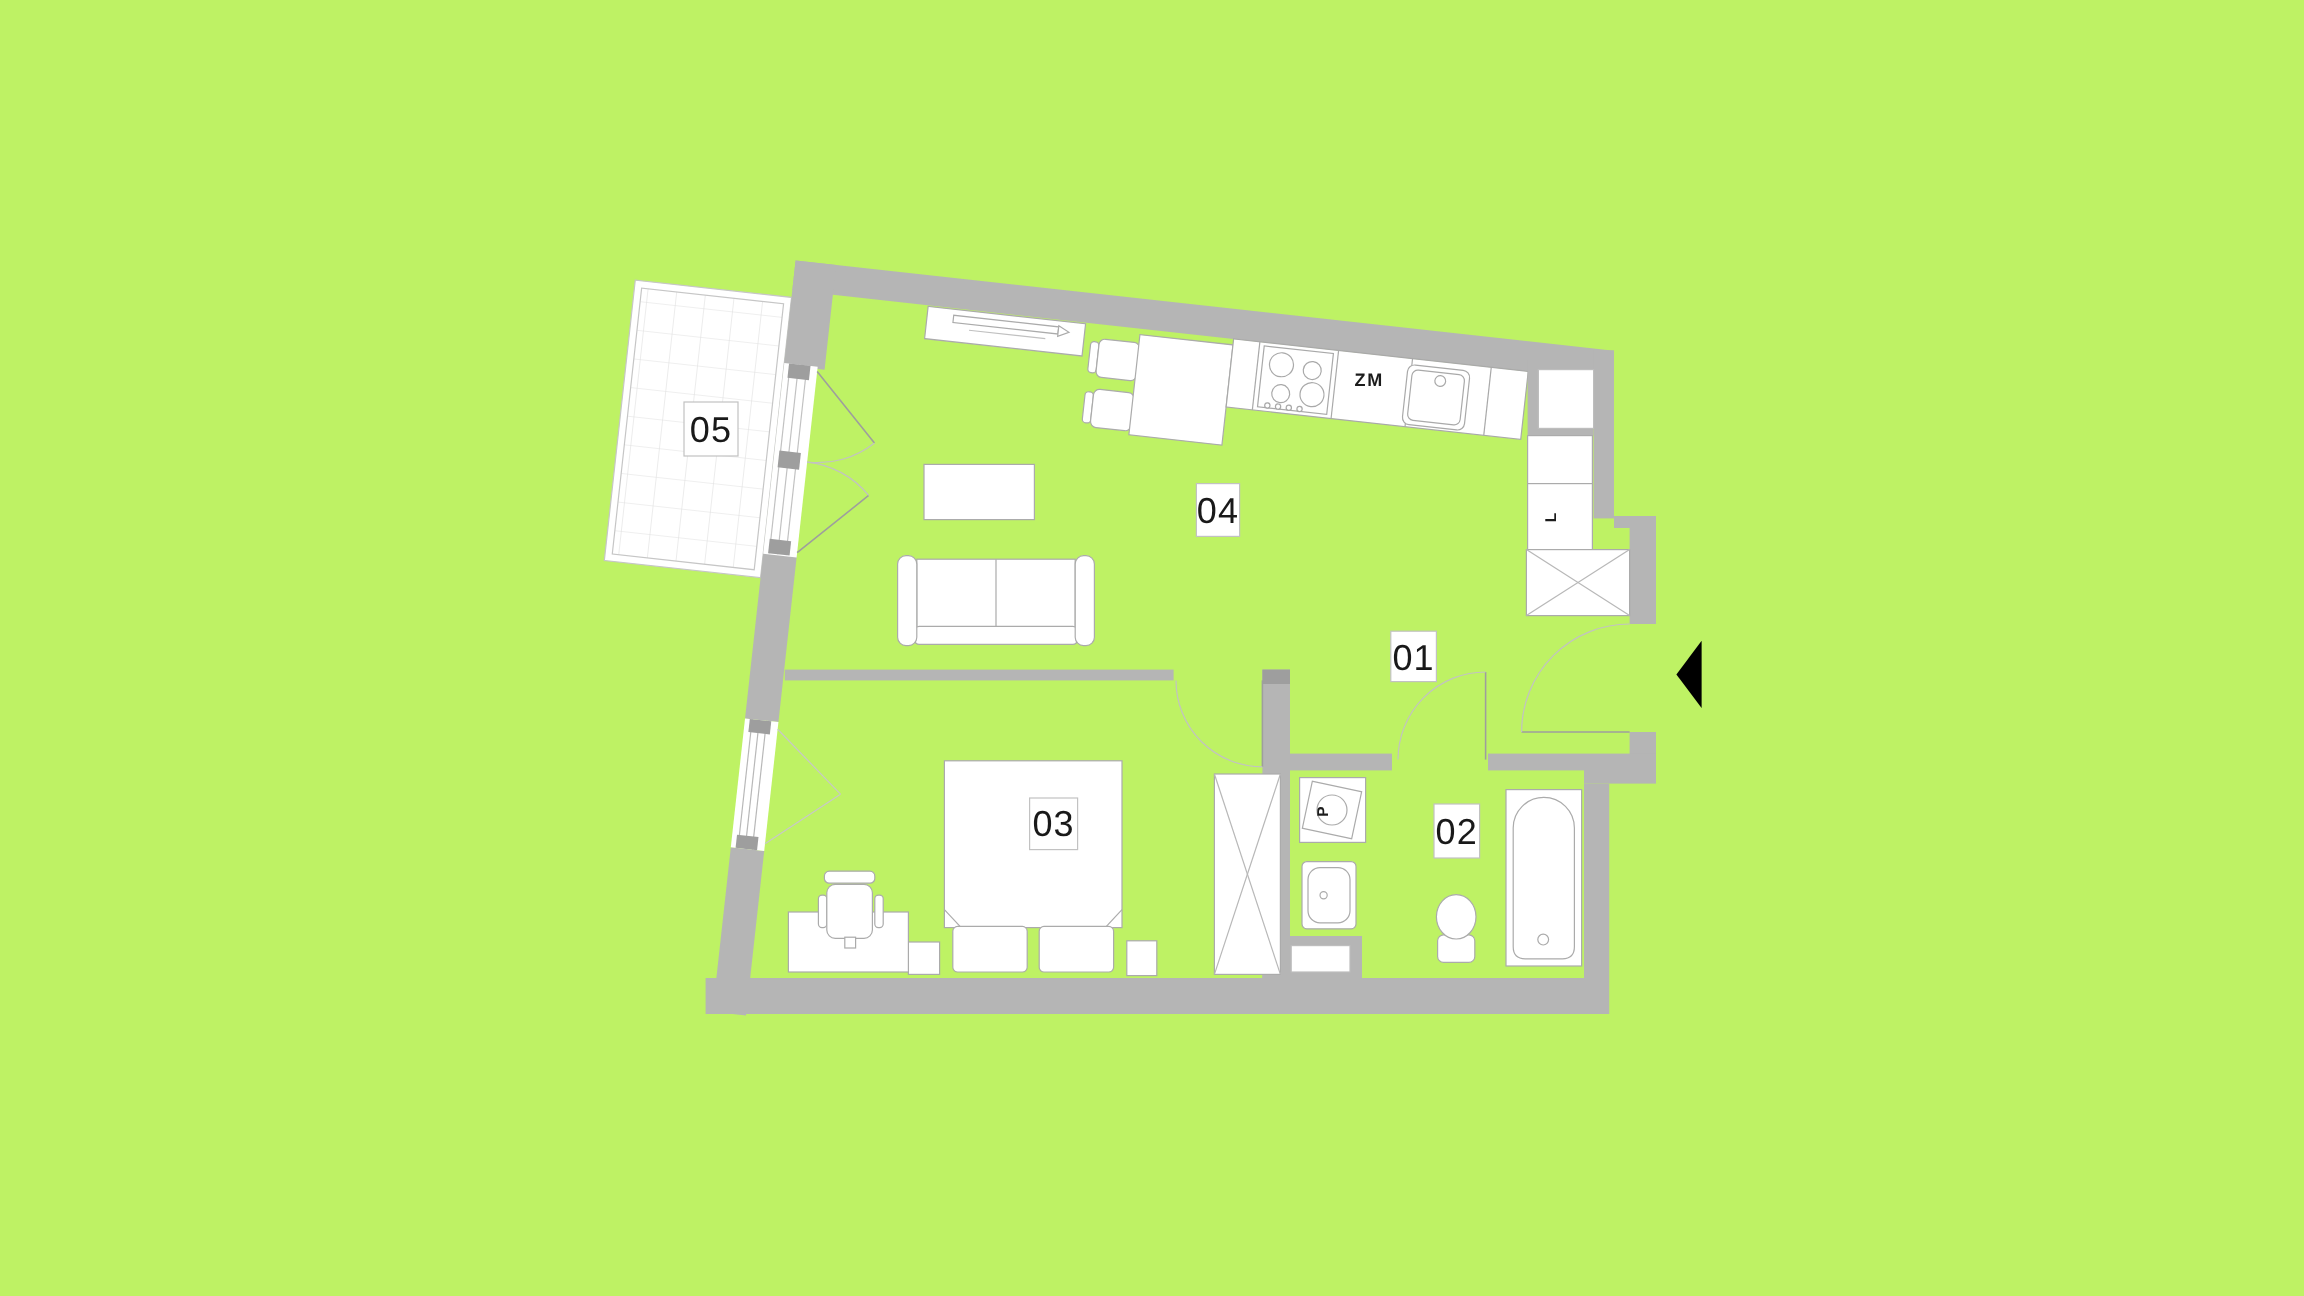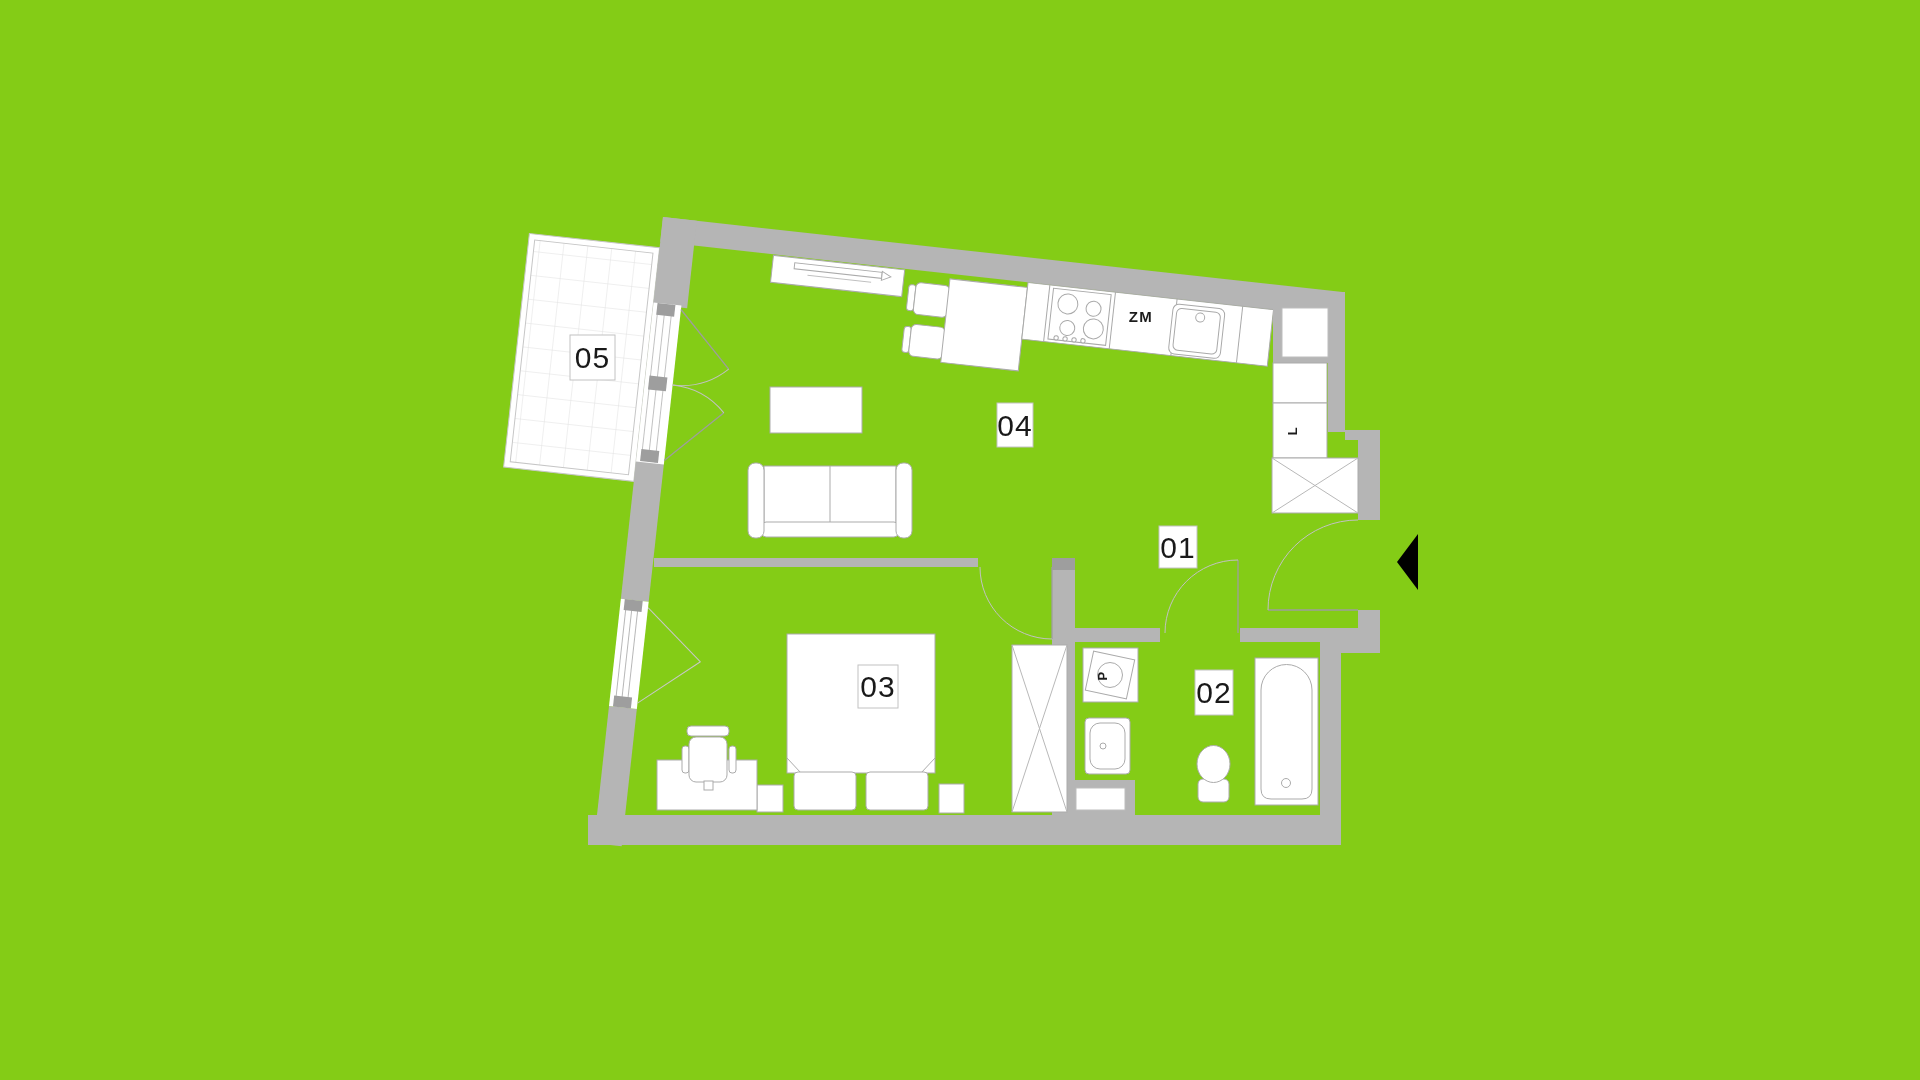--- a/index.html
+++ b/index.html
@@ -1,17 +1,17 @@
 <!DOCTYPE html>
 <html><head>
 <meta charset="utf-8">
 <style>
   html,body{margin:0;padding:0;background:#ffffff;width:1920px;height:1080px;overflow:hidden;
             font-family:"Liberation Sans", sans-serif;}
-  #stage{position:relative;width:1920px;height:1080px;background:#84cc16;}
+  #stage{position:relative;width:1920px;height:1080px;background:#bef264;}
   svg{display:block;}
   text{font-family:"Liberation Sans", sans-serif;}
   .room-num{font-size:30px;fill:#191919;letter-spacing:1px;}
   .appl{font-size:13px;font-weight:bold;fill:#1c1c1c;letter-spacing:.5px;}
   .zm{font-size:15px;font-weight:bold;fill:#1c1c1c;letter-spacing:1.5px;}
 </style>
 </head>
 <body>
 
 <div id="stage">

